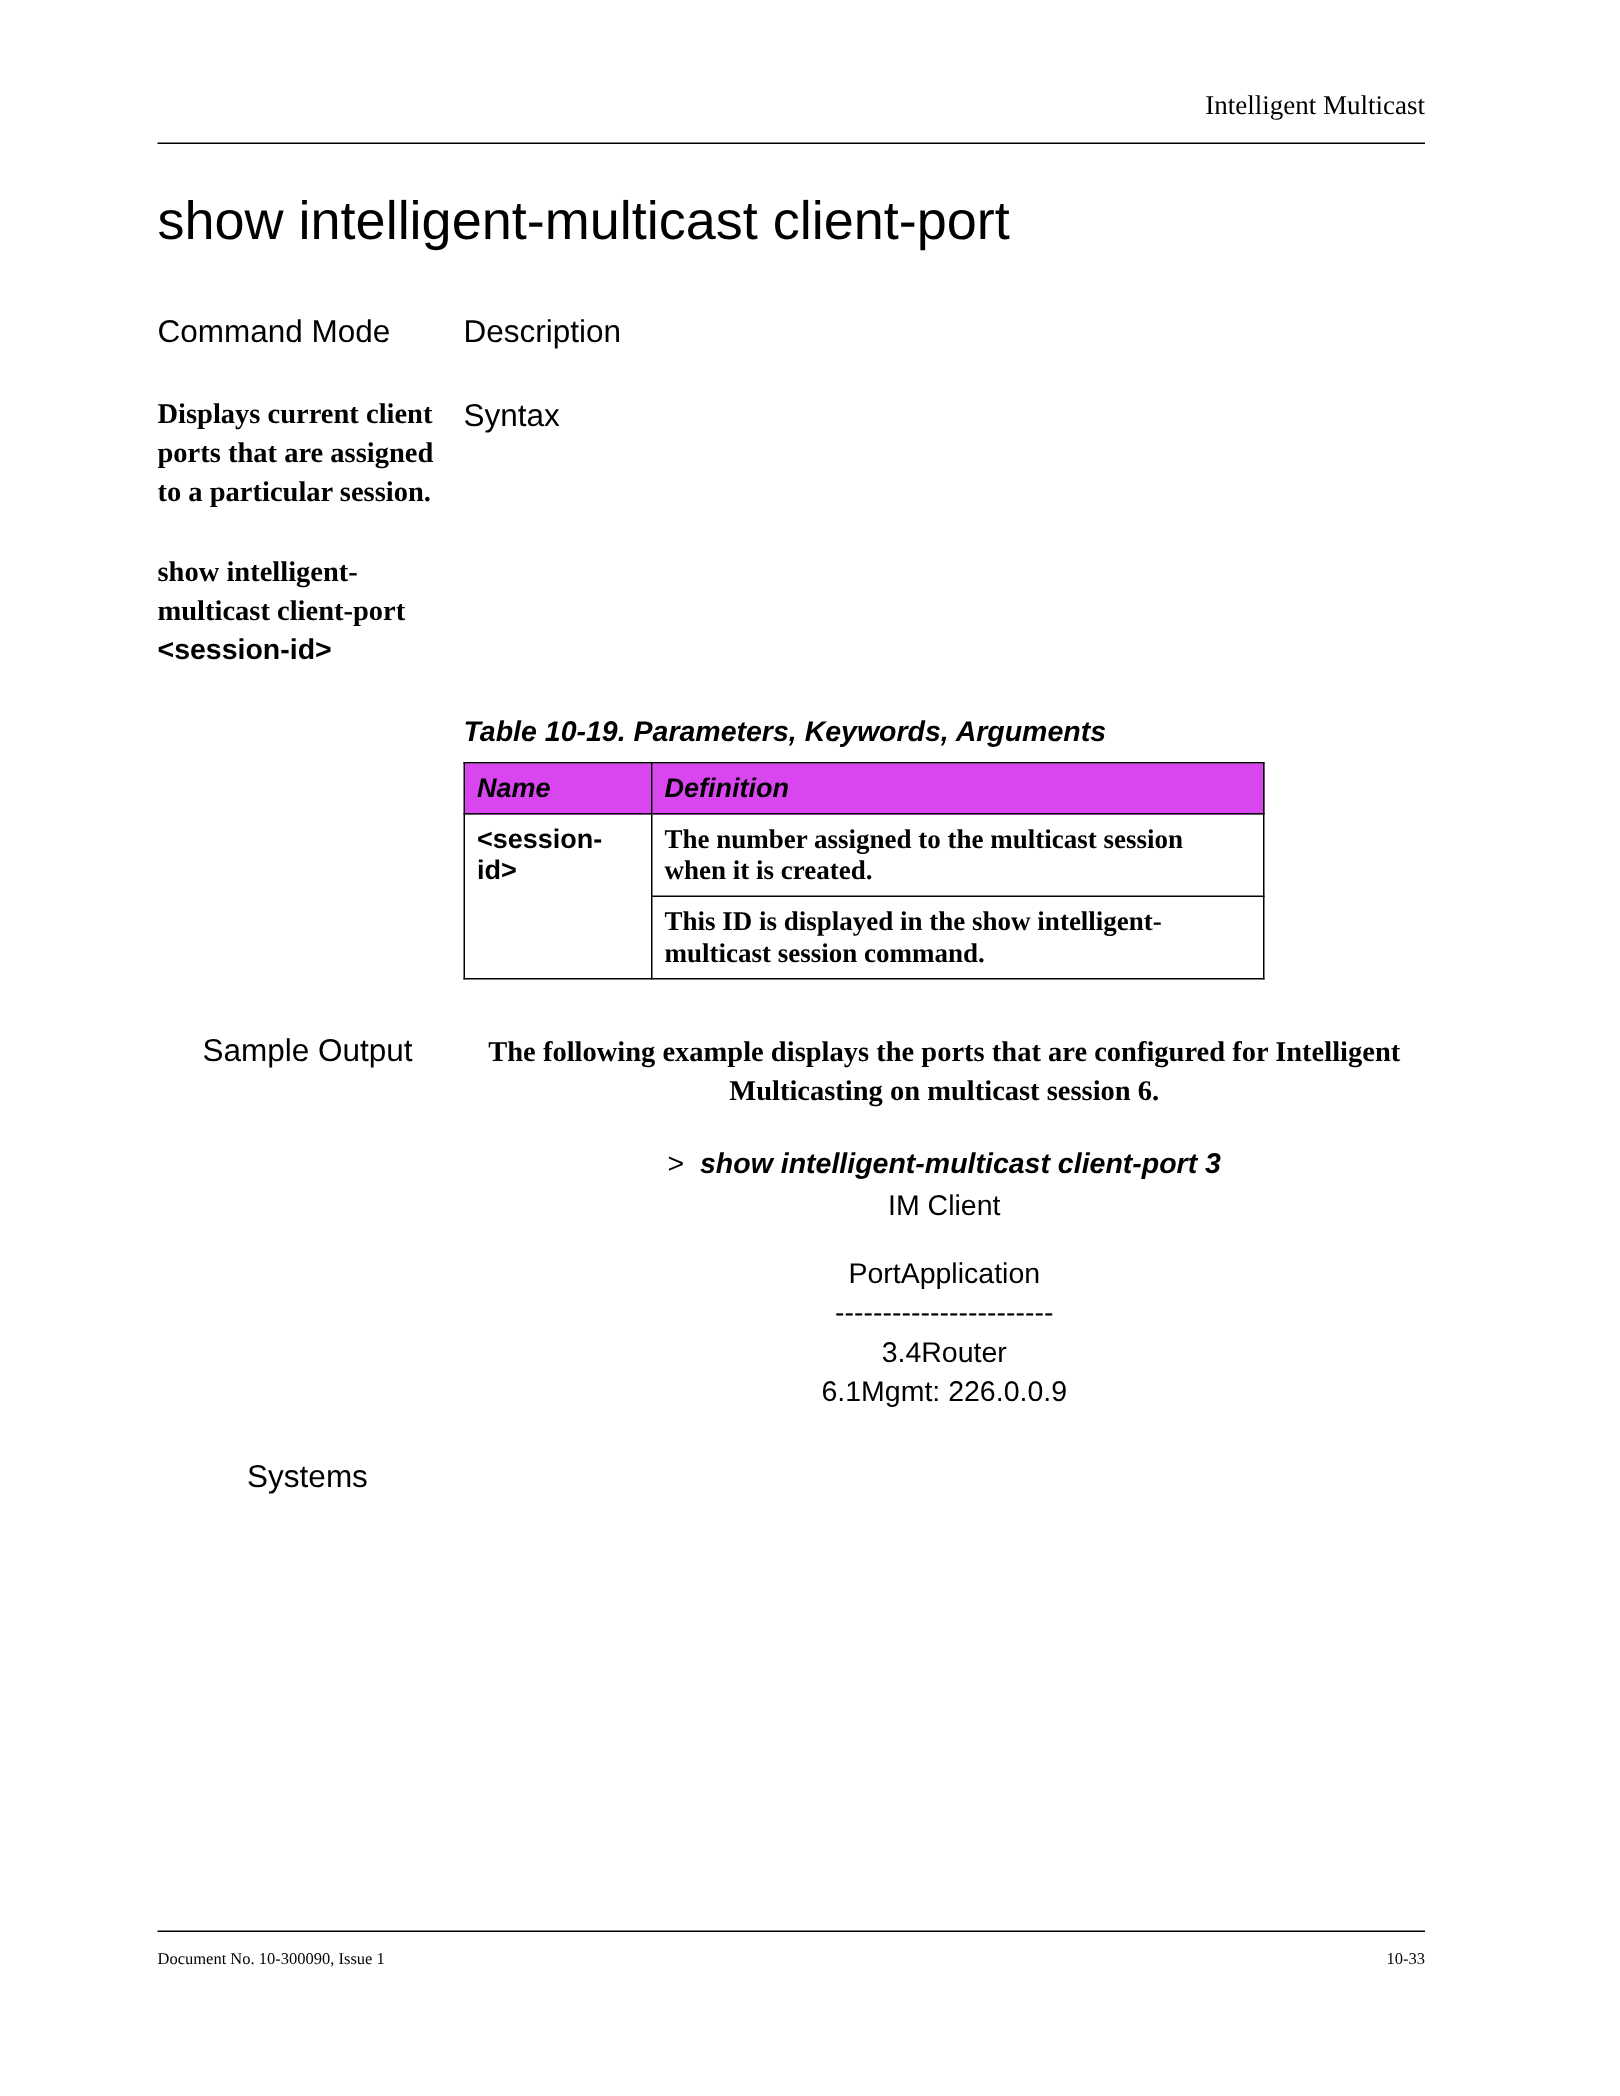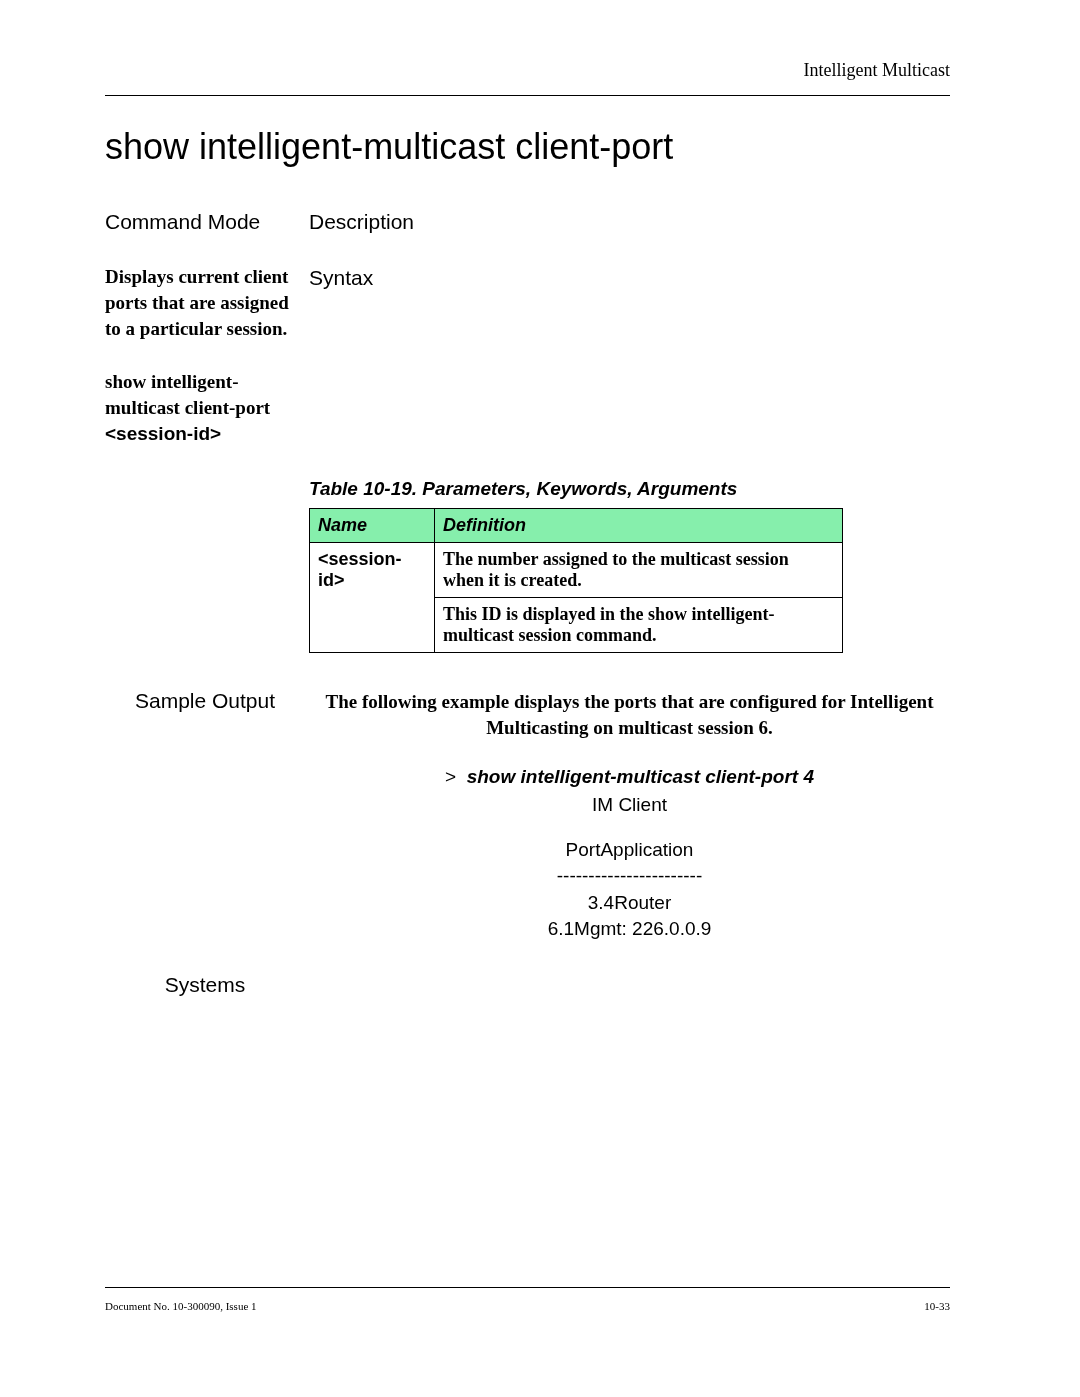--- a/index.html
+++ b/index.html
@@ -68,21 +68,21 @@
   .param-table th, .param-table td {
     border: 1.2px solid #000;
     padding: 6px 8px;
     text-align: left;
     vertical-align: top;
   }
   .param-table th {
     font-family: Helvetica, Arial, sans-serif;
     font-style: italic;
     font-weight: bold;
-    background: #86efac;
+    background: #d946ef;
   }
   .param-name {
     font-family: Helvetica, Arial, sans-serif;
     font-weight: bold;
     width: 108px;
   }
   .sample-block {
     margin-top: 2px;
   }
   .sample-intro {
@@ -166,21 +166,21 @@
     </tbody>
   </table>
 
   <div class="fields" style="margin-top:34px;text-align:center;">
 
     <div class="field-label">Sample Output</div>
     <div class="sample-block">
       <div class="sample-intro">The following example displays the ports that are configured for Intelligent Multicasting on multicast session 6.</div>
       <div class="sample-cmd">
         <span class="gt">&gt;</span>
-        &nbsp;<span class="cmd">show intelligent-multicast client-port 4</span>
+        &nbsp;<span class="cmd">show intelligent-multicast client-port 3</span>
       </div>
       <div class="sample-body">
         <div>IM Client</div>
         <div style="height:18px;"></div>
         <div>PortApplication</div>
         <div>-----------------------</div>
         <div>3.4Router</div>
         <div>6.1Mgmt: 226.0.0.9</div>
       </div>
     </div>

